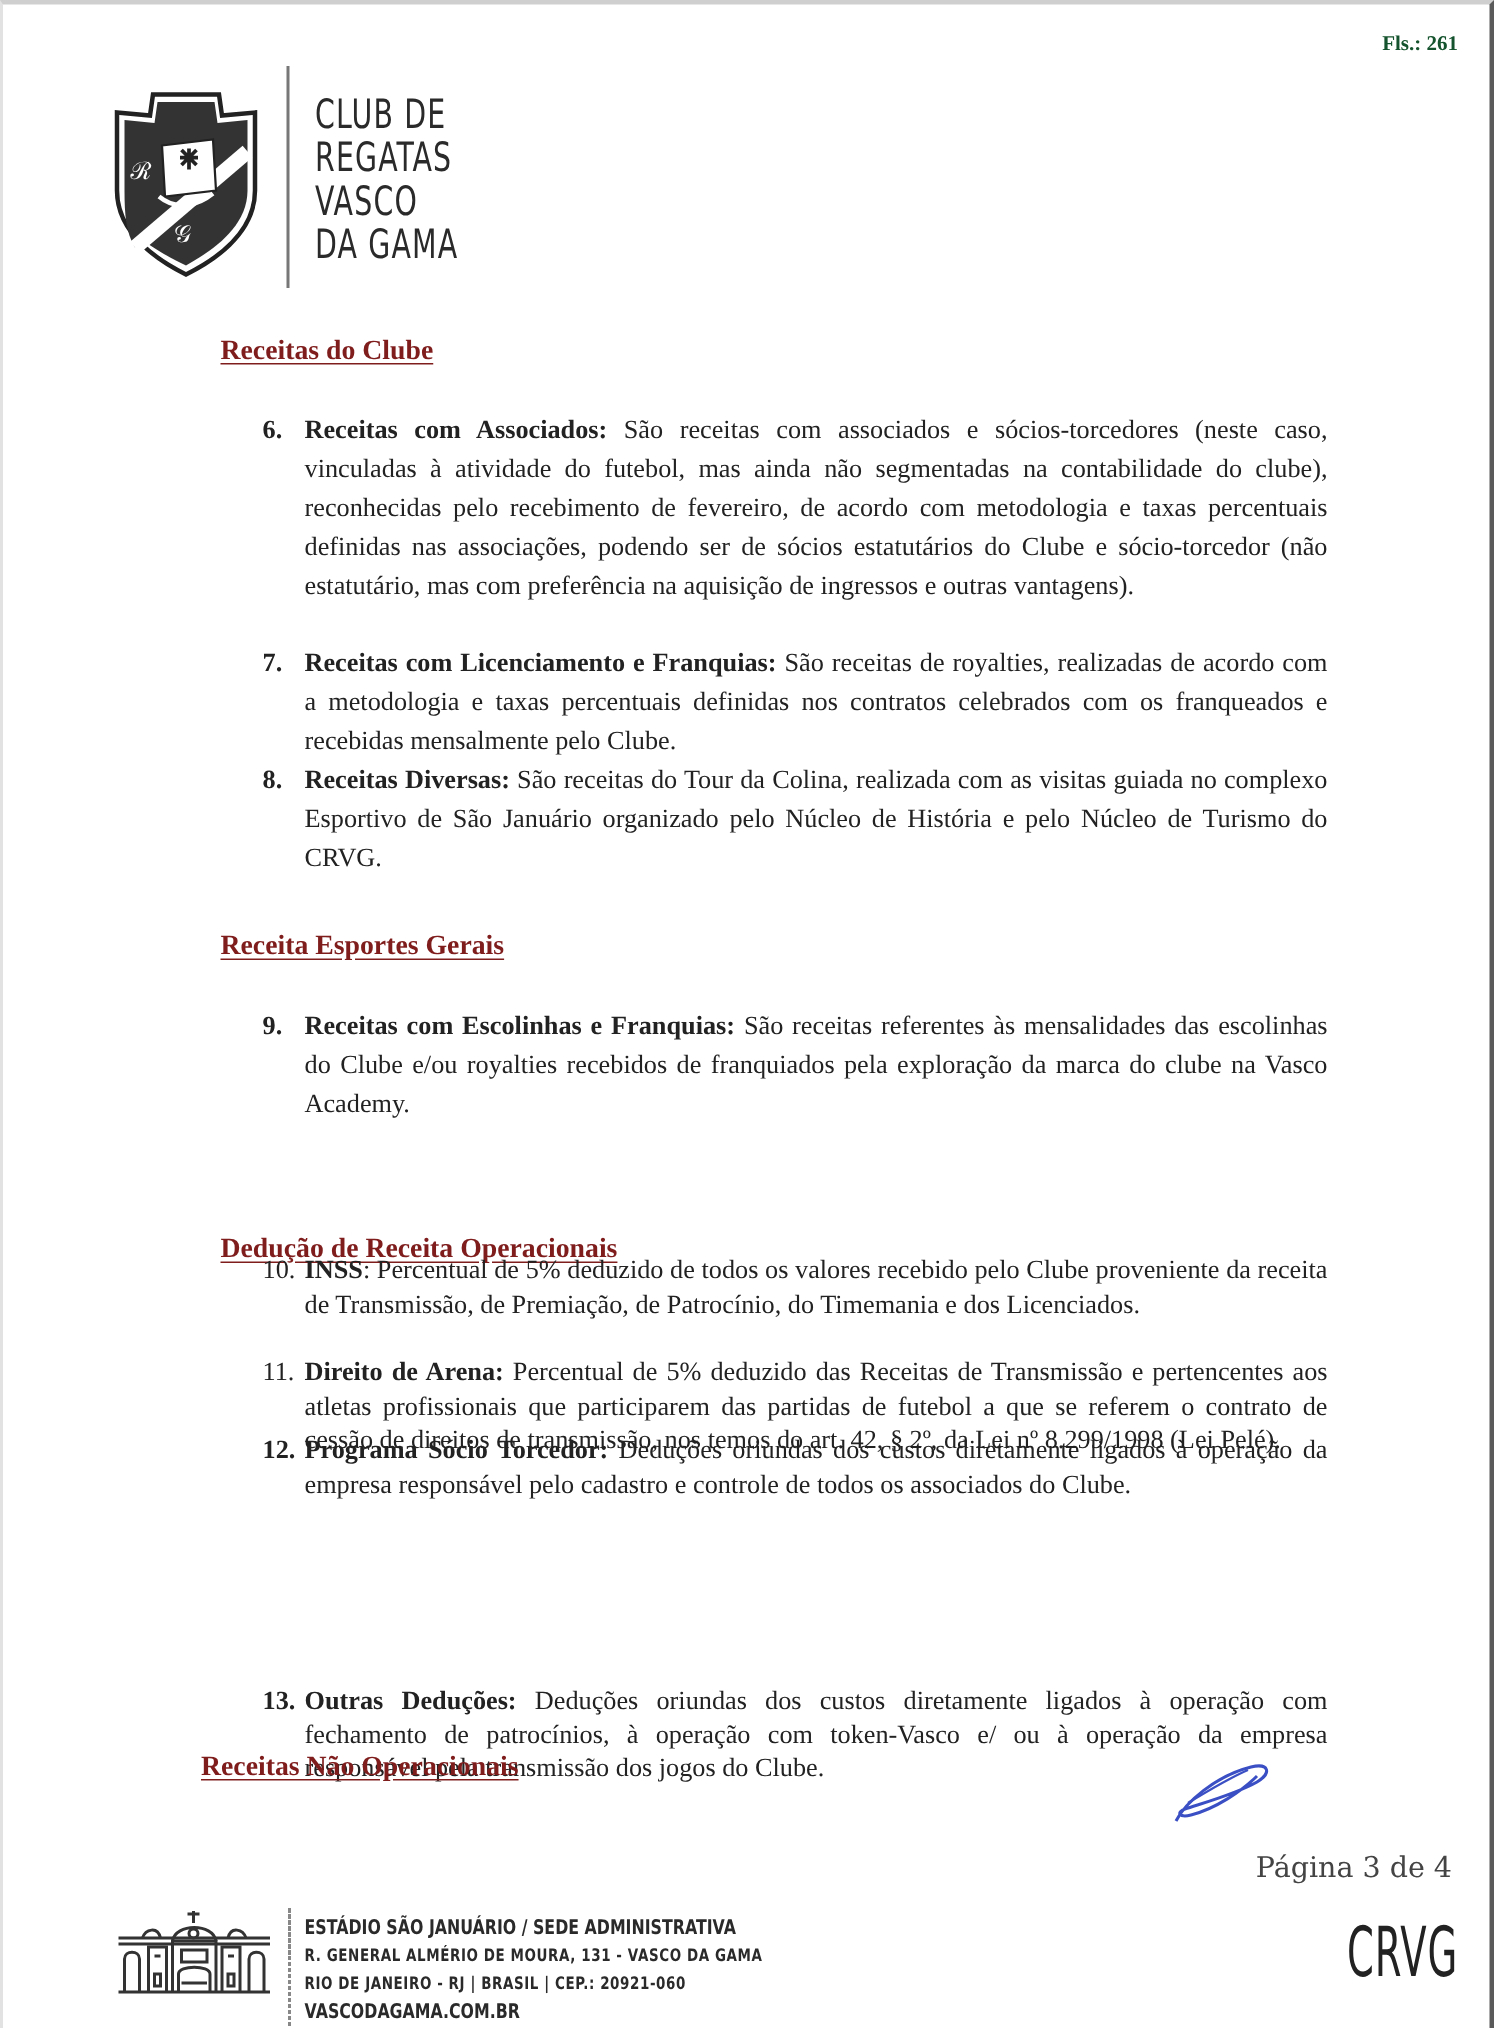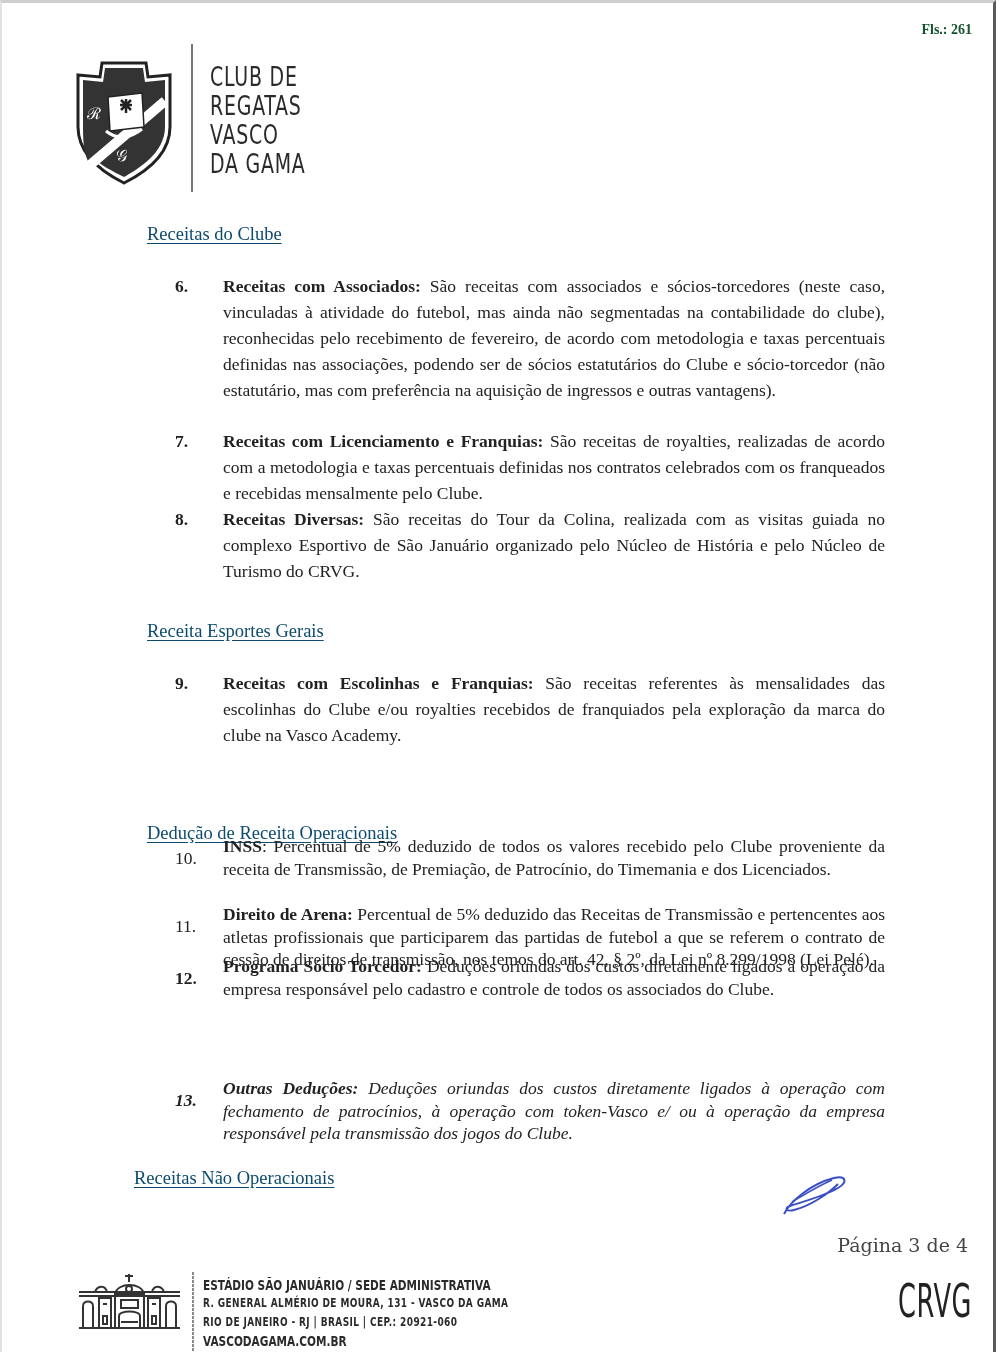--- a/index.html
+++ b/index.html
@@ -25,32 +25,32 @@
   .club-name {
     position: absolute; left: 210px; top: 62px;
     font-family: "DejaVu Sans Condensed", "DejaVu Sans", sans-serif;
     font-size: 27px; line-height: 29px; letter-spacing: 1px;
     color: #2a2a2a; transform: scaleX(0.78); transform-origin: left top;
     font-weight: normal; text-transform: uppercase;
   }
   .club-name div { white-space: nowrap; }
   .section-title {
     position: absolute; left: 147px;
-    font-size: 18.5px; font-weight: normal; text-decoration: underline;
-    text-underline-offset: 3px; color: #0c4a6e;
+    font-size: 18.5px; font-weight: bold; text-decoration: underline;
+    text-underline-offset: 3px; color: #7f1d1d;
   }
   .item {
     position: absolute; left: 175px; width: 710px;
     font-size: 17.5px; line-height: 26px; text-align: justify; color: #222;
   }
   .item.tight { line-height: 22.5px; font-size: 17.5px; }
   .item-num { position: absolute; left: 0; top: 0; font-weight: bold; }
-  .item-text { margin-left: 48px; display: block; }
+  .item-text { margin-left: 28px; display: block; }
   .item-text b { font-weight: bold; }
-  .item.tight .item-num { font-weight: normal; margin-top: 12px; }
+  .item.tight .item-num { font-weight: normal; }
   .item.tight.bnum .item-num { font-weight: bold; }
 
   .signature { position: absolute; left: 780px; top: 1172px; width: 70px; height: 48px; }
   .page-num {
     position: absolute; right: 32px; top: 1234px;
     font-family: "DejaVu Serif", serif; font-size: 19px; color: #444;
   }
 
   
   .stadium-icon { position: absolute; left: 77px; top: 1270px; width: 105px; height: 62px; }
@@ -130,21 +130,21 @@
 <div class="item tight" style="top:903px;">
   <span class="item-num">11.</span>
   <span class="item-text"><b>Direito de Arena:</b><span> Percentual de 5% deduzido das Receitas de Transmissão e pertencentes aos atletas profissionais que participarem das partidas de futebol a que se referem o contrato de cessão de direitos de transmissão, nos temos do art. 42, § 2º, da Lei nº 8.299/1998 (Lei Pelé).</span></span>
 </div>
 
 <div class="item tight bnum" style="top:955px;">
   <span class="item-num">12.</span>
   <span class="item-text"><b>Programa Sócio Torcedor:</b><span> Deduções oriundas dos custos diretamente ligados à operação da empresa responsável pelo cadastro e controle de todos os associados do Clube.</span></span>
 </div>
 
-<div class="item tight bnum" style="top:1077px;font-style:italic;">
+<div class="item tight bnum" style="top:1122px;">
   <span class="item-num">13.</span>
   <span class="item-text"><b>Outras Deduções:</b><span> Deduções oriundas dos custos diretamente ligados à operação com fechamento de patrocínios, à operação com token-Vasco e/ ou à operação da empresa responsável pela transmissão dos jogos do Clube.</span></span>
 </div>
 
 <div class="section-title" style="top:1168px; left:134px;">Receitas Não Operacionais</div>
 
 <svg class="signature" viewBox="0 0 70 48">
   <path d="M4 42 C10 30 30 12 54 6 C66 3 68 10 58 16 C44 24 22 30 10 34 C4 36 6 40 14 38 C30 34 48 22 58 12" fill="none" stroke="#3b4fc4" stroke-width="2"></path>
   <path d="M12 30 C22 24 38 14 52 8" fill="none" stroke="#3b4fc4" stroke-width="1.5"></path>
 </svg>

